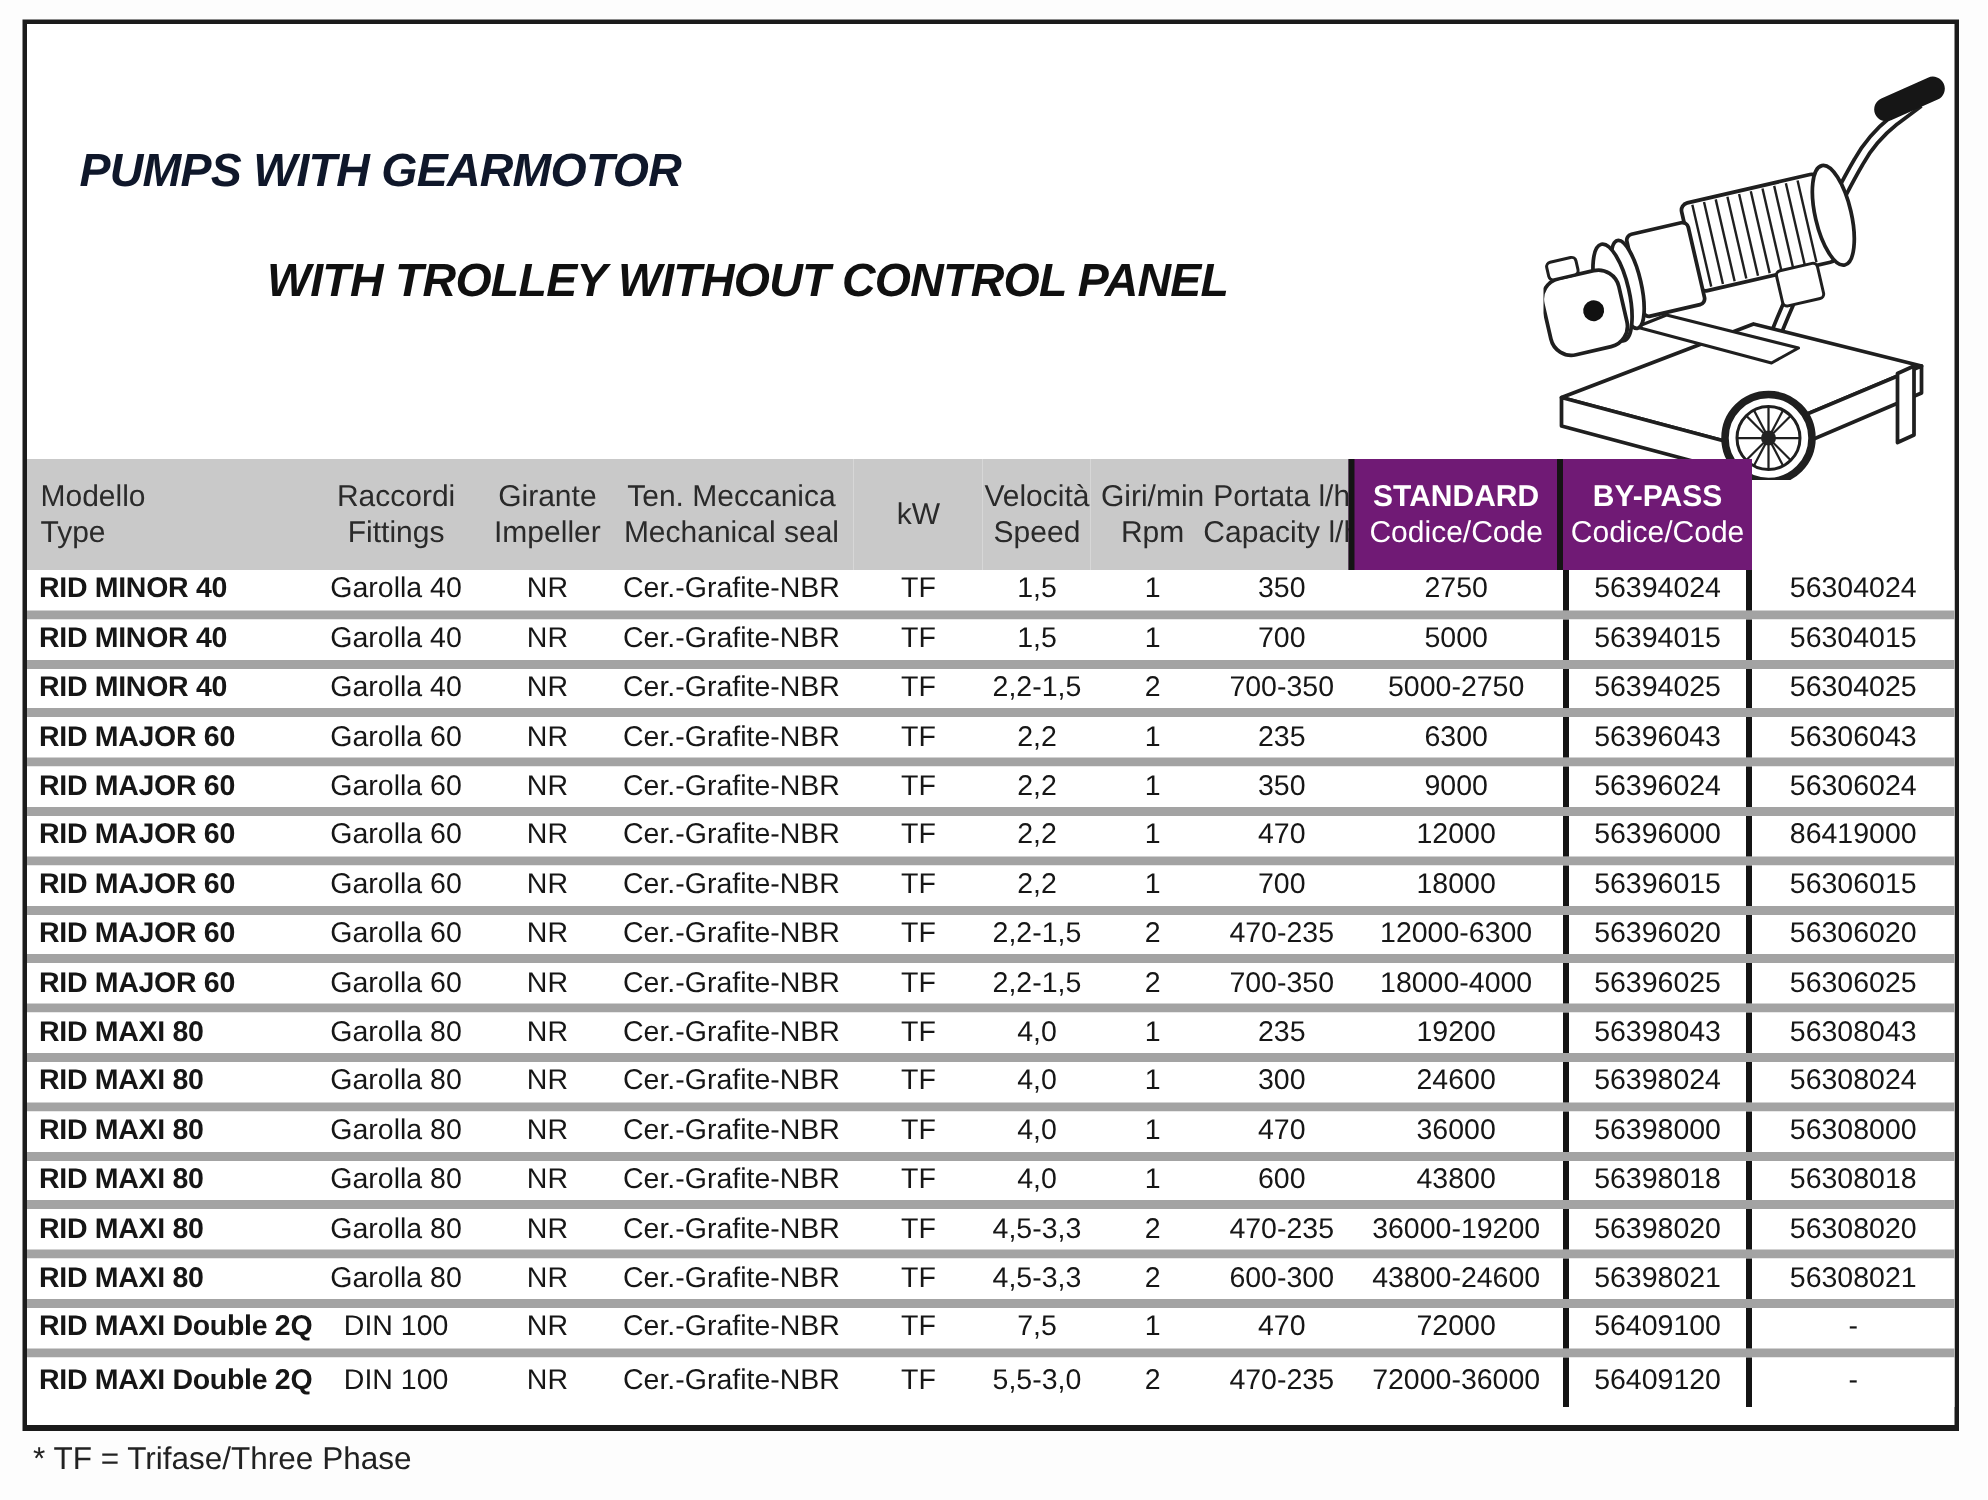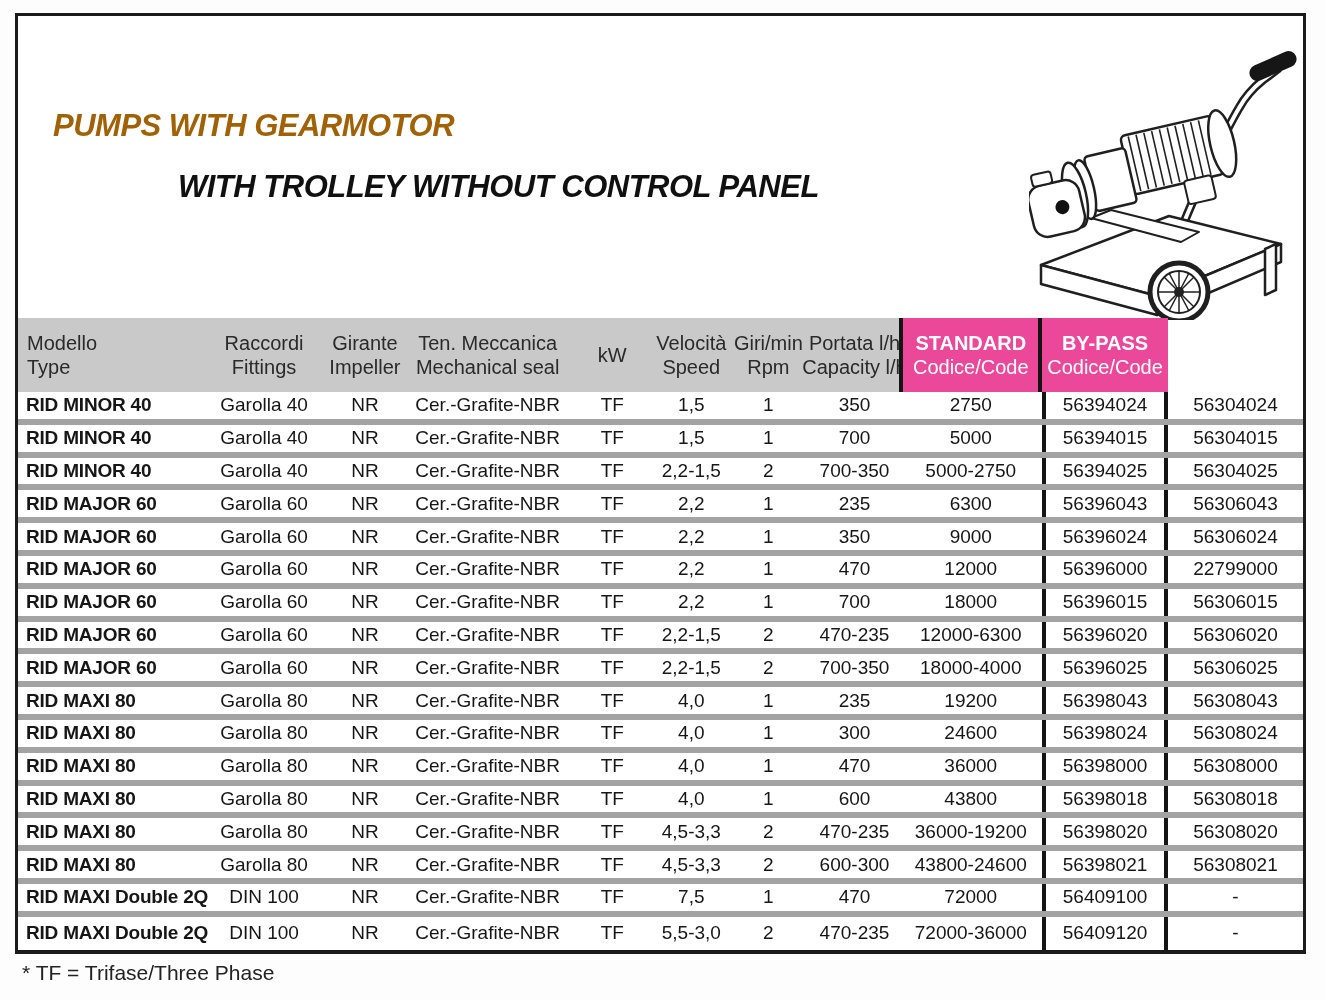--- a/index.html
+++ b/index.html
@@ -8,46 +8,46 @@
 
   .page { position:relative; width:1325px; height:1000px; background:#fdfdfd; overflow:hidden; }
 
   .outer-box {
     position:absolute; left:15px; top:13px; width:1291px; height:941px;
     border:3px solid #1b1b1b; border-bottom-width:4px; background:#fff;
   }
 
   .title1 {
     position:absolute; left:35px; top:80px;
-    font-size:31px; font-weight:bold; font-style:italic; letter-spacing:-0.5px; color:#a16207;margin-top:12px;
+    font-size:31px; font-weight:bold; font-style:italic; letter-spacing:-0.5px; color:#0f172a;
   }
   .title2 {
     position:absolute; left:160px; top:153px;
     font-size:31px; font-weight:bold; font-style:italic; letter-spacing:-0.5px; color:#101010;
   }
 
   .illus { position:absolute; right:6px; top:6px; width:268px; height:298px; }
 
   
   .ptable {
-    position:absolute; left:0; right:0; bottom:0; height:632px;margin-top:48px;
+    position:absolute; left:0; right:0; bottom:12px; height:632px;margin-top:48px;
     --cols: 14.5% 9.3% 6.4% 12.7% 6.7% 5.6% 6.4% 7% 11.1% 9.8% 10.5%;
   }
   .trow { display:grid; grid-template-columns:var(--cols); width:100%; }
   .thead { height:74px; }
   .tdata { height:32.8px; border-bottom:6px solid #a3a3a3; background:#fff; }
   .tdata:last-child { border-bottom:none; }
 
   .hcell {
     background:#c9c9c9; color:#2a2a2a;
     display:flex; flex-direction:column; justify-content:center; align-items:center;
     font-size:20px; line-height:1.22; text-align:center;
   }
   .hcell .l1, .hcell .l2 { white-space:nowrap; }
-  .hcell.dark { background:#ec4899; color:#ffffff; }
+  .hcell.dark { background:#701a75; color:#ffffff; }
   .hcell.dark .l1 { font-weight:bold; }
   .hcell.c0 { align-items:flex-start; padding-left:9px; }
 
   .tcell {
     display:flex; align-items:center; justify-content:center;
     font-size:19px; white-space:nowrap; color:#161616;
   }
   .tcell.c0 { justify-content:flex-start; padding-left:8px; font-weight:bold; letter-spacing:-0.2px; }
 
   
@@ -234,21 +234,21 @@
           <div class="tcell c0">RID MAJOR 60</div>
           <div class="tcell c1">Garolla 60</div>
           <div class="tcell c2">NR</div>
           <div class="tcell c3">Cer.-Grafite-NBR</div>
           <div class="tcell c4">TF</div>
           <div class="tcell c5">2,2</div>
           <div class="tcell c6">1</div>
           <div class="tcell c7">470</div>
           <div class="tcell c8">12000</div>
           <div class="tcell c9">56396000</div>
-          <div class="tcell c10">22799000</div>
+          <div class="tcell c10">86419000</div>
         </div>
         <div class="trow tdata">
           <div class="tcell c0">RID MAJOR 60</div>
           <div class="tcell c1">Garolla 60</div>
           <div class="tcell c2">NR</div>
           <div class="tcell c3">Cer.-Grafite-NBR</div>
           <div class="tcell c4">TF</div>
           <div class="tcell c5">2,2</div>
           <div class="tcell c6">1</div>
           <div class="tcell c7">700</div>

